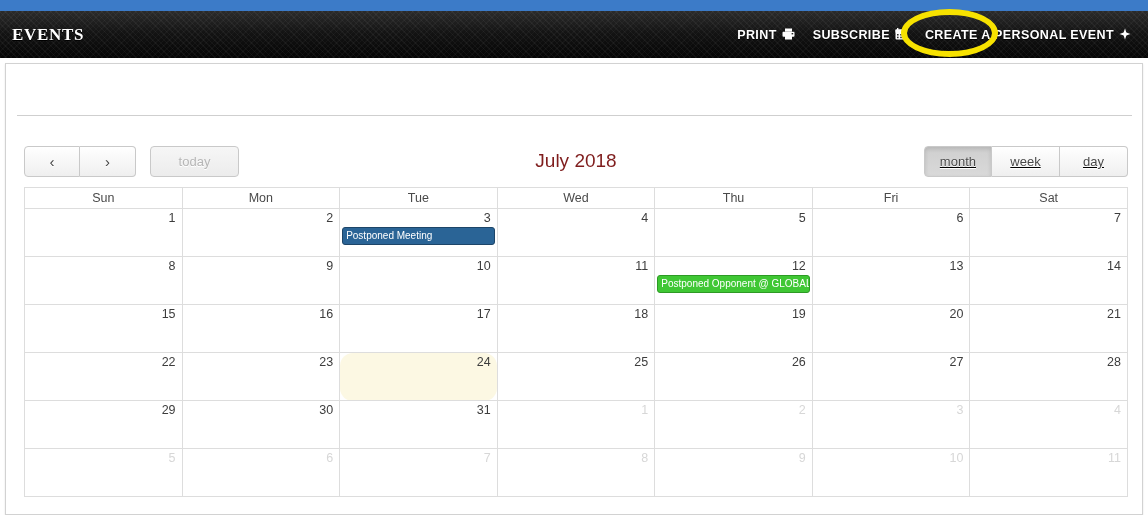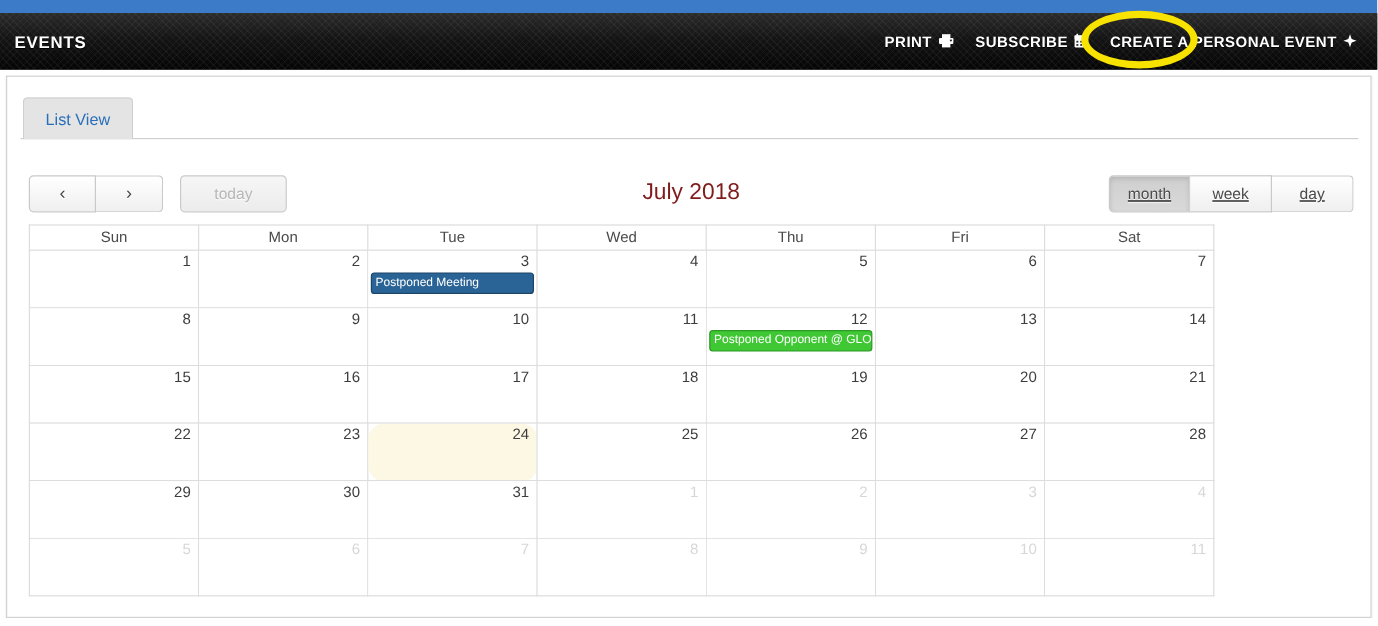--- a/index.html
+++ b/index.html
@@ -34,24 +34,24 @@
     background-color: #121212;
     background-image:
       repeating-linear-gradient(45deg,  rgba(255,255,255,0.045) 0 1px, transparent 1px 4px),
       repeating-linear-gradient(-45deg, rgba(255,255,255,0.030) 0 1px, transparent 1px 4px),
       linear-gradient(180deg, #2b2b2b 0%, #141414 45%, #050505 100%);
   }
   .masthead .brand {
     position: absolute; left: 12px; top: 50%;
     transform: translateY(-50%);
     color: #ffffff;
-    font-size: 14px;
+    font-size: 17px;
     font-weight: bold;
     letter-spacing: 0.7px;
-    font-family: Liberation Sans, sans-serif;
+    font-family: Liberation Serif, serif;
     text-shadow: 0 1px 0 #000;
   }
   .masthead .actions {
     position: absolute; right: 8px; top: 50%;
     transform: translateY(-50%);
     display: flex; align-items: center;
     gap: 0px;
   }
   .hdr-link {
     display: inline-flex; align-items: center;
@@ -179,21 +179,21 @@
   .view-btns .btn.pressed {
     background: linear-gradient(180deg, #cfcfcf 0%, #d9d9d9 100%);
     box-shadow: inset 0 2px 4px rgba(0,0,0,0.13);
     color: #4a4a4a;
   }
 
   
   .cal {
     position: absolute;
     left: 18px; top: 123px;
-    width: 988px;
+    width: 1104px;
     border: 1px solid #dddddd;
     border-collapse: collapse;
     table-layout: fixed;
   }
   .cal th {
     height: 21px;
     font-size: 12.5px;
     font-weight: normal;
     color: #4a4a4a;
     text-align: center;
@@ -296,23 +296,20 @@
     </div>
   </div>
 
   <div class="annot-ellipse"></div>
 
   <div class="content-card">
 
     <div class="tab-underline"></div>
 
     <div class="tabs">
-      <div class="tab inactive">
-        <span>List View</span>
-      </div>
     </div>
 
     <div class="toolbar">
 
       <div class="cal-title">July 2018</div>
 
       <div class="btn-group nav-btns">
         <button class="btn">
           <span class="chev">‹</span>
         </button>

